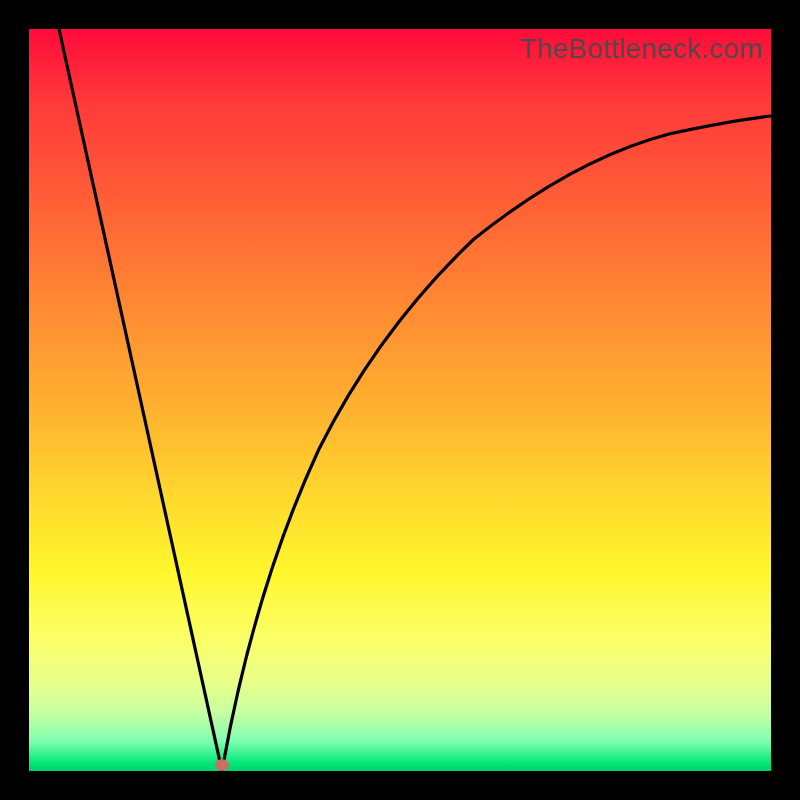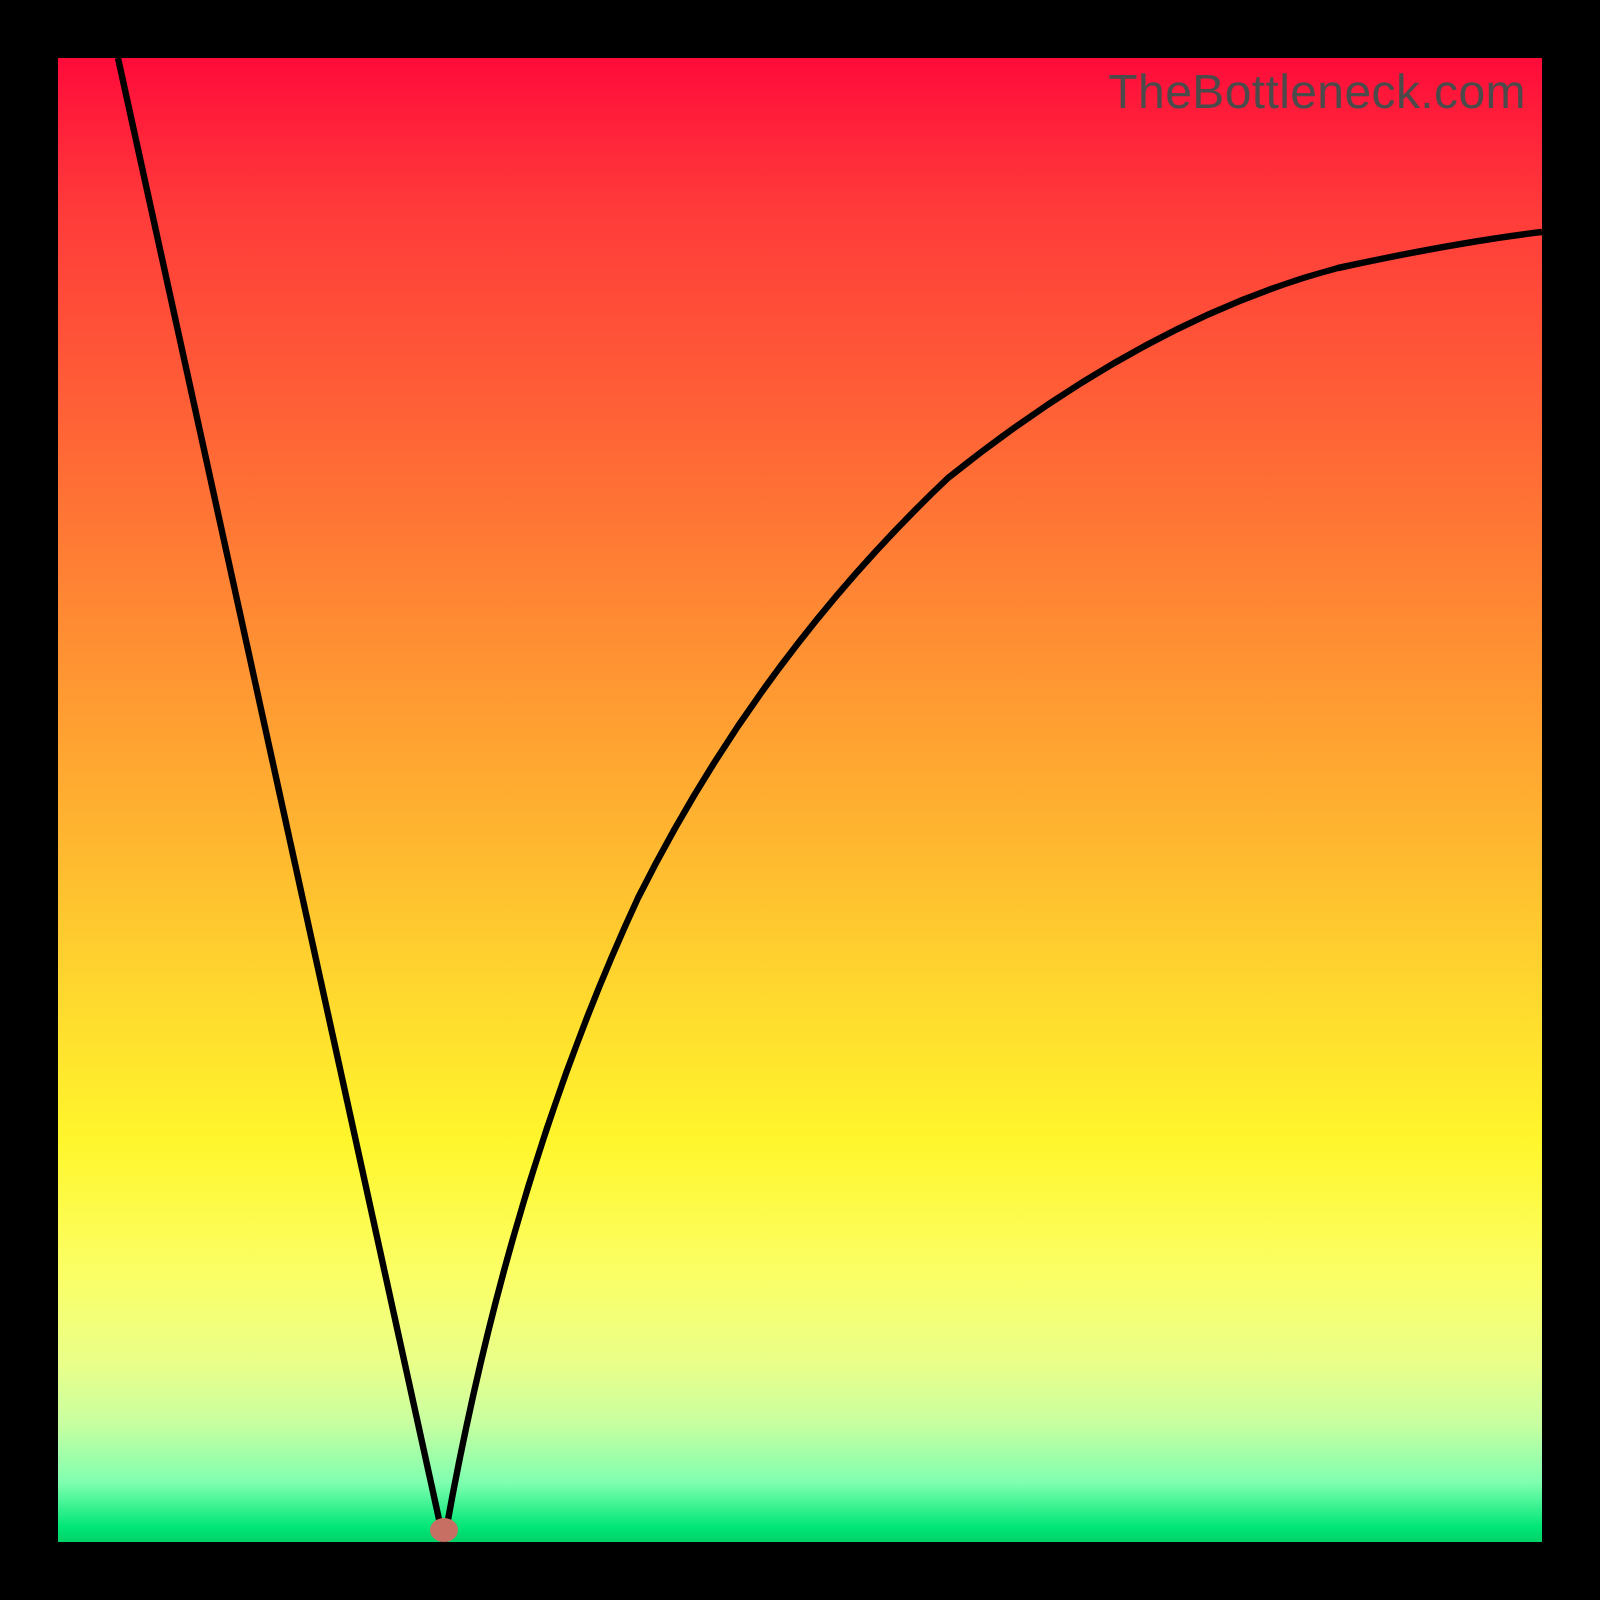--- a/index.html
+++ b/index.html
@@ -38,21 +38,21 @@
       #7fffb0 96%,
       #00e676 99%,
       #00d26a 100%
     );
   }
   .watermark {
     position: absolute;
     top: 4px;
     right: 8px;
     color: #4b4b4b;
-    font-size: 24px;
+    font-size: 28px;
     font-weight: 500;
     letter-spacing: 0.2px;
   }
   svg.curves {
     position: absolute;
     left: 0;
     top: 0;
   }
   .dot {
     position: absolute;

